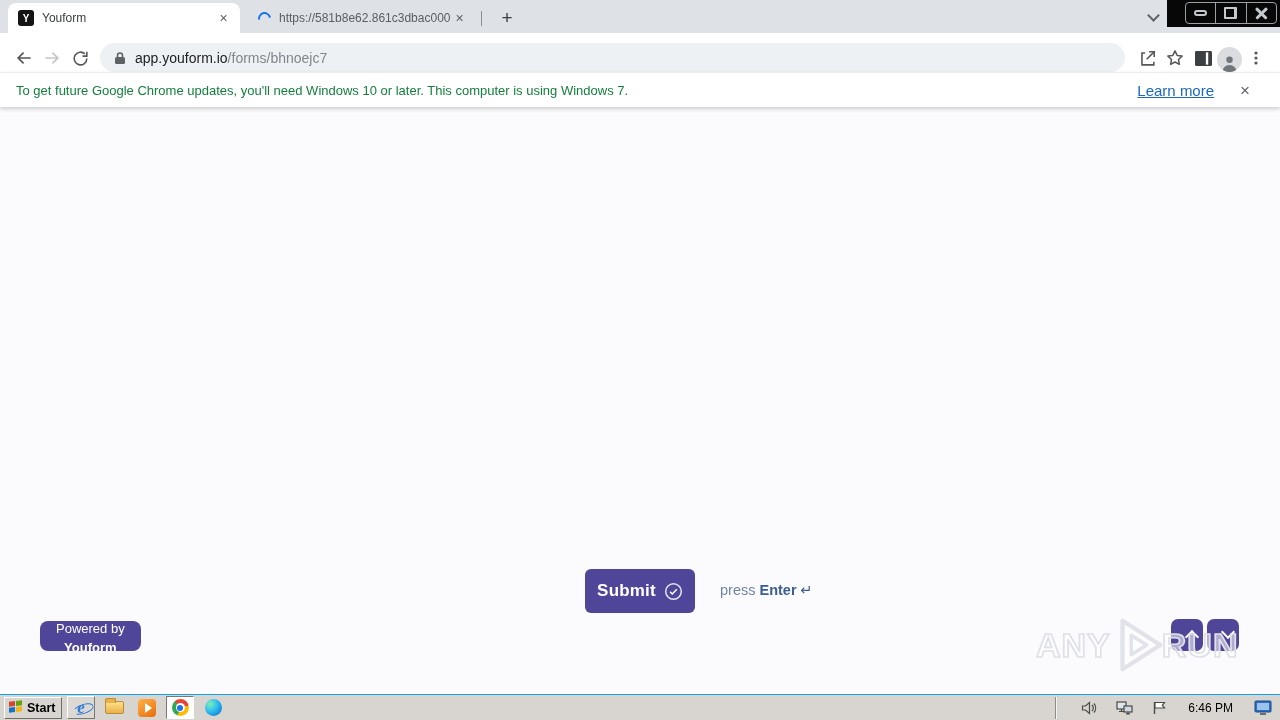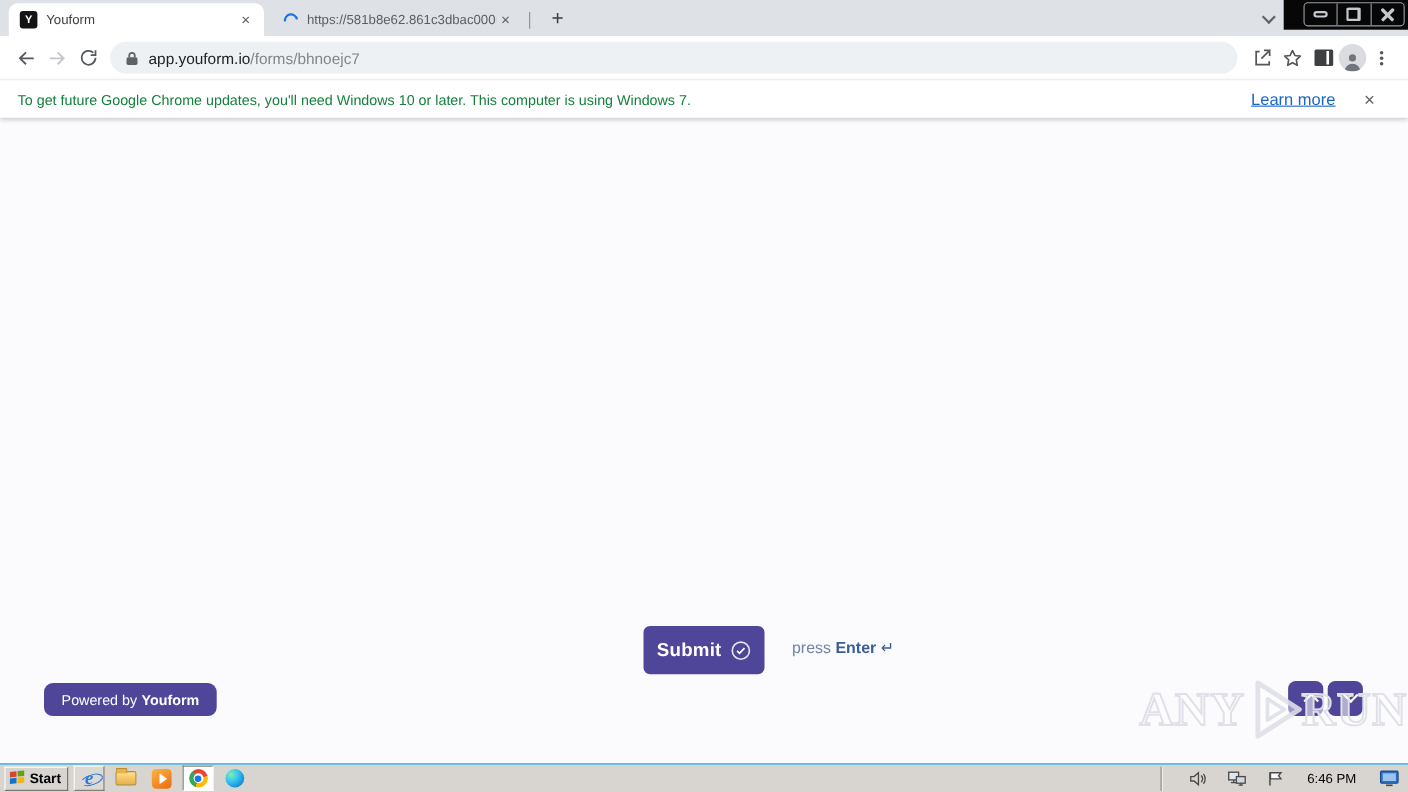--- a/index.html
+++ b/index.html
@@ -62,21 +62,21 @@
   .glyph-close { position:relative; width:13px; height:13px; }
   .glyph-close::before,.glyph-close::after {
     content:''; position:absolute; left:-1px; top:5px; width:15px; height:2.5px; background:#c4c9ce; border-radius:1px;
   }
   .glyph-close::before { transform:rotate(45deg); }
   .glyph-close::after  { transform:rotate(-45deg); }
 
   
   .toolbar {
     position:absolute; top:33px; left:0; right:0; height:39px; background:#fff;
-    display:flex; align-items:center; padding:0 10px; z-index:2;
+    display:flex; align-items:flex-end; padding:0 10px; z-index:2;
   }
   .tool-ic { width:28px; height:28px; border-radius:50%; display:flex; align-items:center; justify-content:center; flex:0 0 auto; }
   .omnibox {
     flex:1; height:29px; margin:0 8px 0 6px; background:#eef1f4; border-radius:15px;
     display:flex; align-items:center; padding:0 14px; min-width:0;
   }
   .omni-text { margin-left:9px; font-size:14px; color:#202124; white-space:nowrap; overflow:hidden; }
   .omni-text .path { color:#80868b; }
   .avatar-ic { width:25px; height:25px; border-radius:50%; background:#dadce0; display:flex; align-items:flex-end; justify-content:center; overflow:hidden; }
 
@@ -97,41 +97,41 @@
     background:var(--accent); color:#fff; border:none; border-radius:6px;
     font-family:inherit; font-size:17px; font-weight:600; letter-spacing:.2px;
     display:flex; align-items:center; justify-content:center; gap:8px; cursor:pointer;
   }
   .press-hint { position:absolute; left:720px; top:475px; font-size:14.5px; color:#6f86a4; }
   .press-hint b { color:#3a5d92; font-weight:700; }
   .press-hint .ret { color:#3a5d92; }
   .powered {
     position:absolute; left:40px; top:514px; height:30px; padding:0 16px;
     background:var(--accent); border-radius:8px; color:#fff; font-size:13px;
-    display:flex; align-items:center; gap:4px; cursor:pointer;
+    display:flex; align-items:center; gap:4px; cursor:pointer;flex-direction:column;
   }
   .powered b { font-weight:700; }
   .nav-btn {
     position:absolute; top:512px; width:32px; height:32px; border:none; border-radius:7px;
     background:var(--accent); cursor:pointer; z-index:2;
   }
   .nav-up { left:1171px; } .nav-down { left:1207px; }
   .chev { position:absolute; left:11px; width:10px; height:10px; }
   .chev::before { content:''; position:absolute; width:8px; height:8px; border-left:2.4px solid #fff; border-bottom:2.4px solid #fff; }
   .nav-up .chev { top:13px; } .nav-up .chev::before { transform:rotate(135deg); }
   .nav-down .chev { top:8px; } .nav-down .chev::before { transform:rotate(-45deg); }
 
   
   .watermark {
     position:absolute; left:1036px; top:496px; height:84px; display:flex; align-items:center;
     z-index:5; pointer-events:none; user-select:none;
   }
   .wm-text {
-    font-size:43px; font-weight:800; letter-spacing:1px; color:rgba(255,255,255,.55);
-    -webkit-text-stroke:1.7px #dfe0e8; line-height:1;font-family:Liberation Serif, serif;
+    font-size:34px; font-weight:800; letter-spacing:1px; color:rgba(255,255,255,.55);
+    -webkit-text-stroke:1.7px #dfe0e8; line-height:1;
   }
   .wm-logo { margin:0 -7px 0 -4px; opacity:.9; }
 
   
   .taskbar {
     position:absolute; bottom:0; left:0; right:0; height:26px; background:#d8d5d0;
     border-top:1px solid #0ea5e9; display:flex; align-items:center; padding:0 2px; z-index:10;
   }
   .start-btn {
     width:58px; height:22px; margin-left:2px; background:#d8d5d0;

